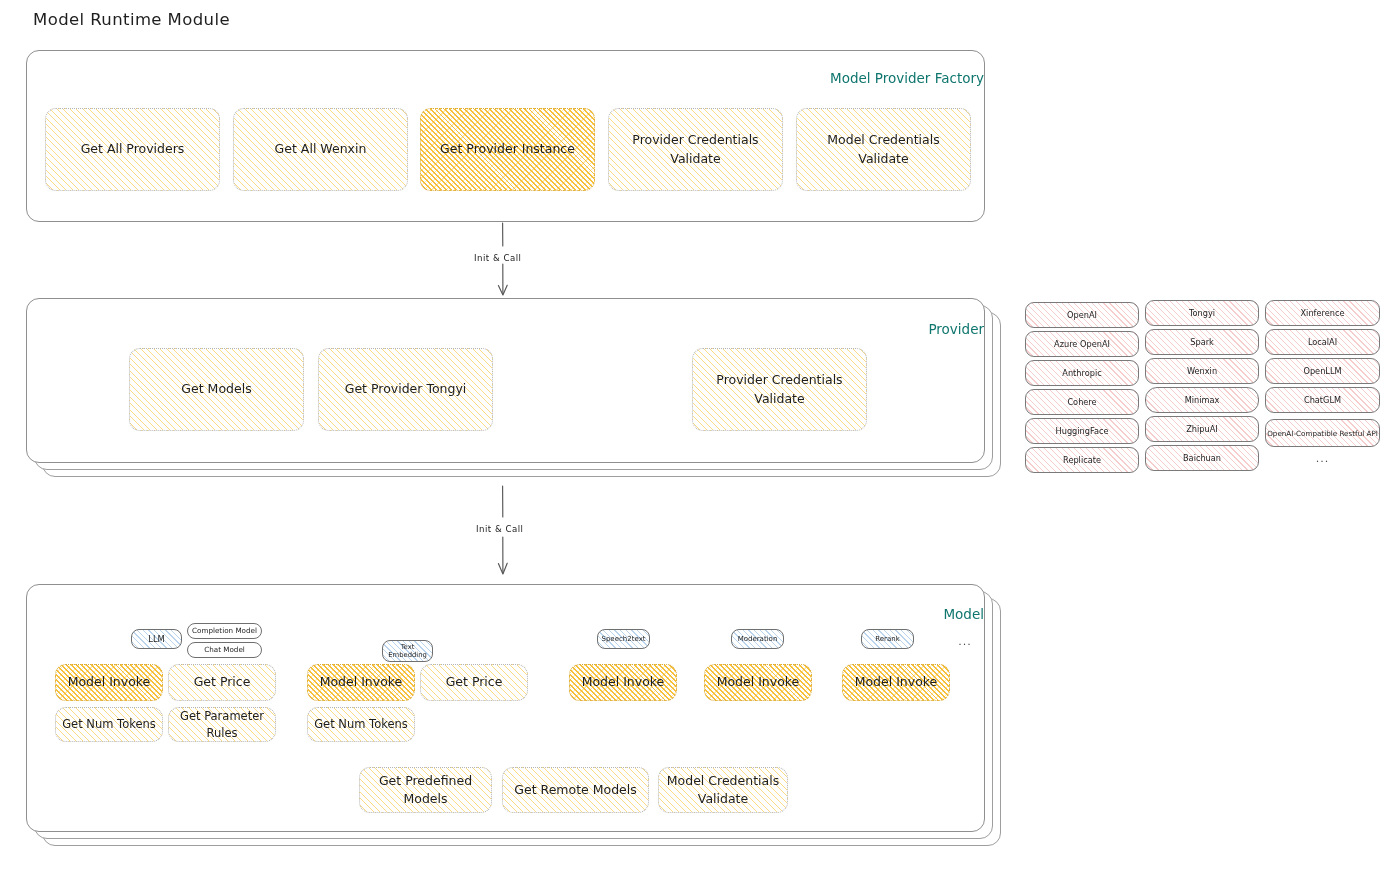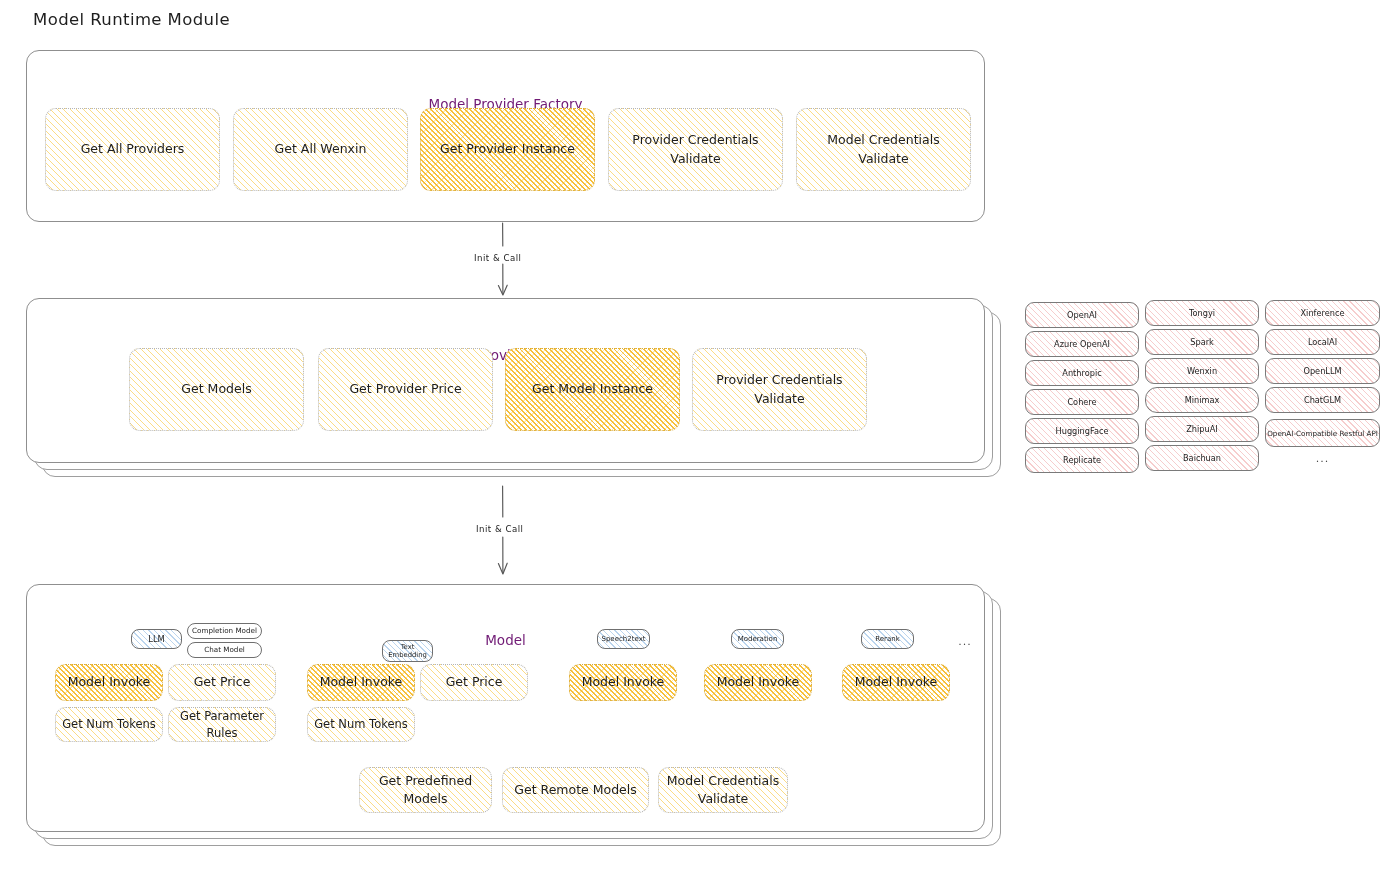--- a/index.html
+++ b/index.html
@@ -76,24 +76,23 @@
     background: #ffffff;
   }
   .panel-shadow {
     border: 1.15px solid #9e9e9e;
     border-radius: 13px;
     background: #ffffff;
   }
   .panel-title {
     position: absolute;
     left: 0; right: 0;
-    text-align: center;
+    text-align: right;
     font-size: 13.5px;
-    color: #701a75;
-    margin-top: 26px;
+    color: #0f766e;
   }
 
   
   .box {
     border: 1.3px dotted #b5b5b5;
     border-radius: 11px;
     display: flex;
     align-items: center;
     justify-content: center;
     text-align: center;
@@ -176,24 +175,21 @@
 
 <div class="abs panel-shadow" style="left:42px; top:312px; width:959px; height:165px;"></div>
 <div class="abs panel-shadow" style="left:34px; top:305px; width:959px; height:165px;"></div>
 <div class="abs panel" style="left:26px; top:298px; width:959px; height:165px;">
   <div class="panel-title" style="top:22px;">Provider</div>
 
   <div class="abs box hatch-yellow" style="left:102px; top:49px; width:175px; height:83px;">
     <span>Get Models</span>
   </div>
   <div class="abs box hatch-yellow" style="left:291px; top:49px; width:175px; height:83px;">
-    <span>Get Provider Price</span>
-  </div>
-  <div class="abs box strong hatch-yellow-strong" style="left:478px; top:49px; width:175px; height:83px;">
-    <span>Get Model Instance</span>
+    <span>Get Provider Tongyi</span>
   </div>
   <div class="abs box hatch-yellow" style="left:665px; top:49px; width:175px; height:83px;">
     <span>Provider Credentials Validate</span>
   </div>
 </div>
 
 <div class="abs" style="left:1025px; top:300px; width:355px; height:175px;">
 
   <div class="abs provider-pill hatch-pink" style="left:0px; top:2px; width:114px; height:26px;">
     <span>OpenAI</span>

